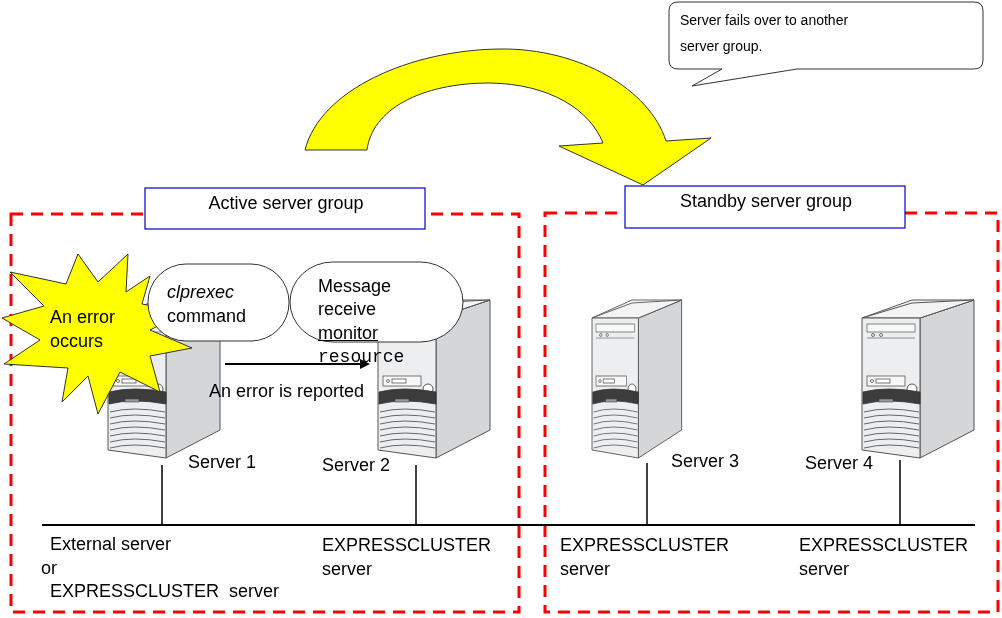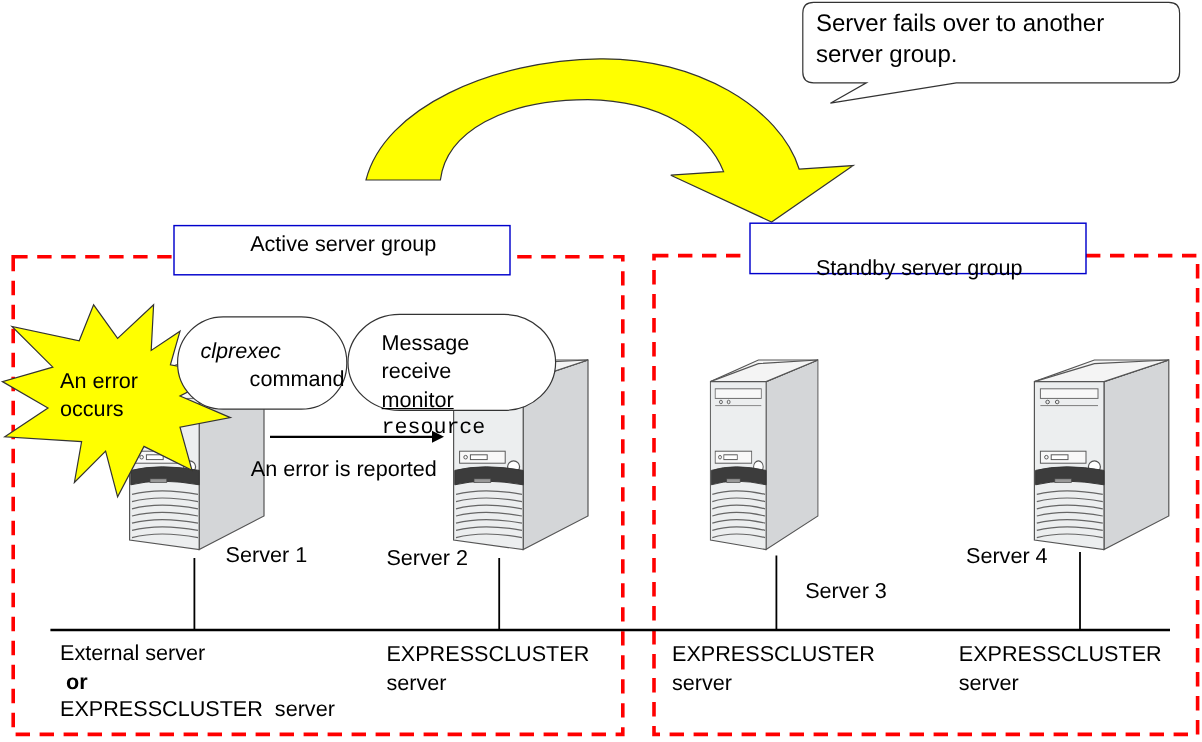--- a/index.html
+++ b/index.html
@@ -1,21 +1,21 @@
 <!DOCTYPE html>
 <html><head>
 <meta charset="utf-8">
 <style>
   html, body { margin: 0; padding: 0; background: #ffffff; }
   body { width: 1002px; height: 618px; position: relative; overflow: hidden;
          font-family: "Liberation Sans", sans-serif; color: #000; }
   #stage { position: absolute; left: 0; top: 0; width: 1002px; height: 618px; }
   .txt { position: absolute; font-size: 18px; line-height: 23px; white-space: nowrap; }
   .center { }
-  .callout-text { position: absolute; font-size: 20px; line-height: 24px; white-space: nowrap; }
+  .callout-text { position: absolute; font-size: 14px; line-height: 24px; white-space: nowrap; }
   .group-label { position: absolute; font-size: 18px; text-align: center; line-height: 28px; }
 </style>
 </head>
 <body>
 
 <svg id="stage" width="1002" height="618" viewBox="0 0 1002 618" xmlns="http://www.w3.org/2000/svg">
   <defs>
     <g id="server-icon">
 
       <polygon points="58,18 112,0 112,130 58,158" fill="#d4d6d8" stroke="#555" stroke-width="1"></polygon>
@@ -72,42 +72,42 @@
   <path d="M333,262 L420,262 A43,40 0 0 1 420,342 L333,342 A43,40 0 0 1 333,262 Z" fill="#fff" stroke="#333" stroke-width="1"></path>
 
   <line x1="225" y1="364" x2="362" y2="364" stroke="#000" stroke-width="1.8"></line>
   <polygon points="370,364 360,359 360,369" fill="#000"></polygon>
 </svg>
 
 <div class="callout-text" style="left:680px; top:8px;">Server fails over to another</div>
 <div class="callout-text" style="left:680px; top:34px;">server group.</div>
 
 <div class="group-label" style="left:145px; top:189px; width:282px;">Active server group</div>
-<div class="group-label" style="left:625px; top:187px; width:282px;margin-top:22px;">Standby server group</div>
+<div class="group-label" style="left:625px; top:187px; width:282px;">Standby server group</div>
 
 <div class="txt" style="left:50px; top:306px;">An error</div>
 <div class="txt" style="left:50px; top:330px;">occurs</div>
 
 <div class="txt" style="left:167px; top:281px;font-style:italic;">clprexec</div>
-<div class="txt" style="left:167px; top:305px;margin-left:41px;">command</div>
+<div class="txt" style="left:167px; top:305px;">command</div>
 
 <div class="txt center" style="left:318px; top:275px; width:120px;">Message</div>
 <div class="txt center" style="left:318px; top:298px; width:120px;">receive</div>
 <div class="txt center" style="left:318px; top:322px; width:120px;text-decoration:underline;">monitor</div>
 <div class="txt center" style="left:318px; top:346px; width:120px;font-family:Liberation Mono, monospace;">resource</div>
 
 <div class="txt" style="left:209px; top:380px;">An error is reported</div>
 
 <div class="txt" style="left:188px; top:451px;">Server 1</div>
 <div class="txt" style="left:322px; top:454px;">Server 2</div>
-<div class="txt" style="left:671px; top:450px;margin-top:31px;">Server 3</div>
+<div class="txt" style="left:671px; top:450px;">Server 3</div>
 <div class="txt" style="left:805px; top:452px;">Server 4</div>
 
 <div class="txt" style="left:50px; top:533px;">External server</div>
-<div class="txt" style="left:50px; top:557px; white-space:pre;font-weight:bold;"> or</div>
+<div class="txt" style="left:36px; top:557px; white-space:pre;"> or</div>
 <div class="txt" style="left:50px; top:580px; white-space:pre;">EXPRESSCLUSTER  server</div>
 
 <div class="txt" style="left:322px; top:534px;">EXPRESSCLUSTER</div>
 <div class="txt" style="left:322px; top:558px;">server</div>
 
 <div class="txt" style="left:560px; top:534px;">EXPRESSCLUSTER</div>
 <div class="txt" style="left:560px; top:558px;">server</div>
 
 <div class="txt" style="left:799px; top:534px;">EXPRESSCLUSTER</div>
 <div class="txt" style="left:799px; top:558px;">server</div>

